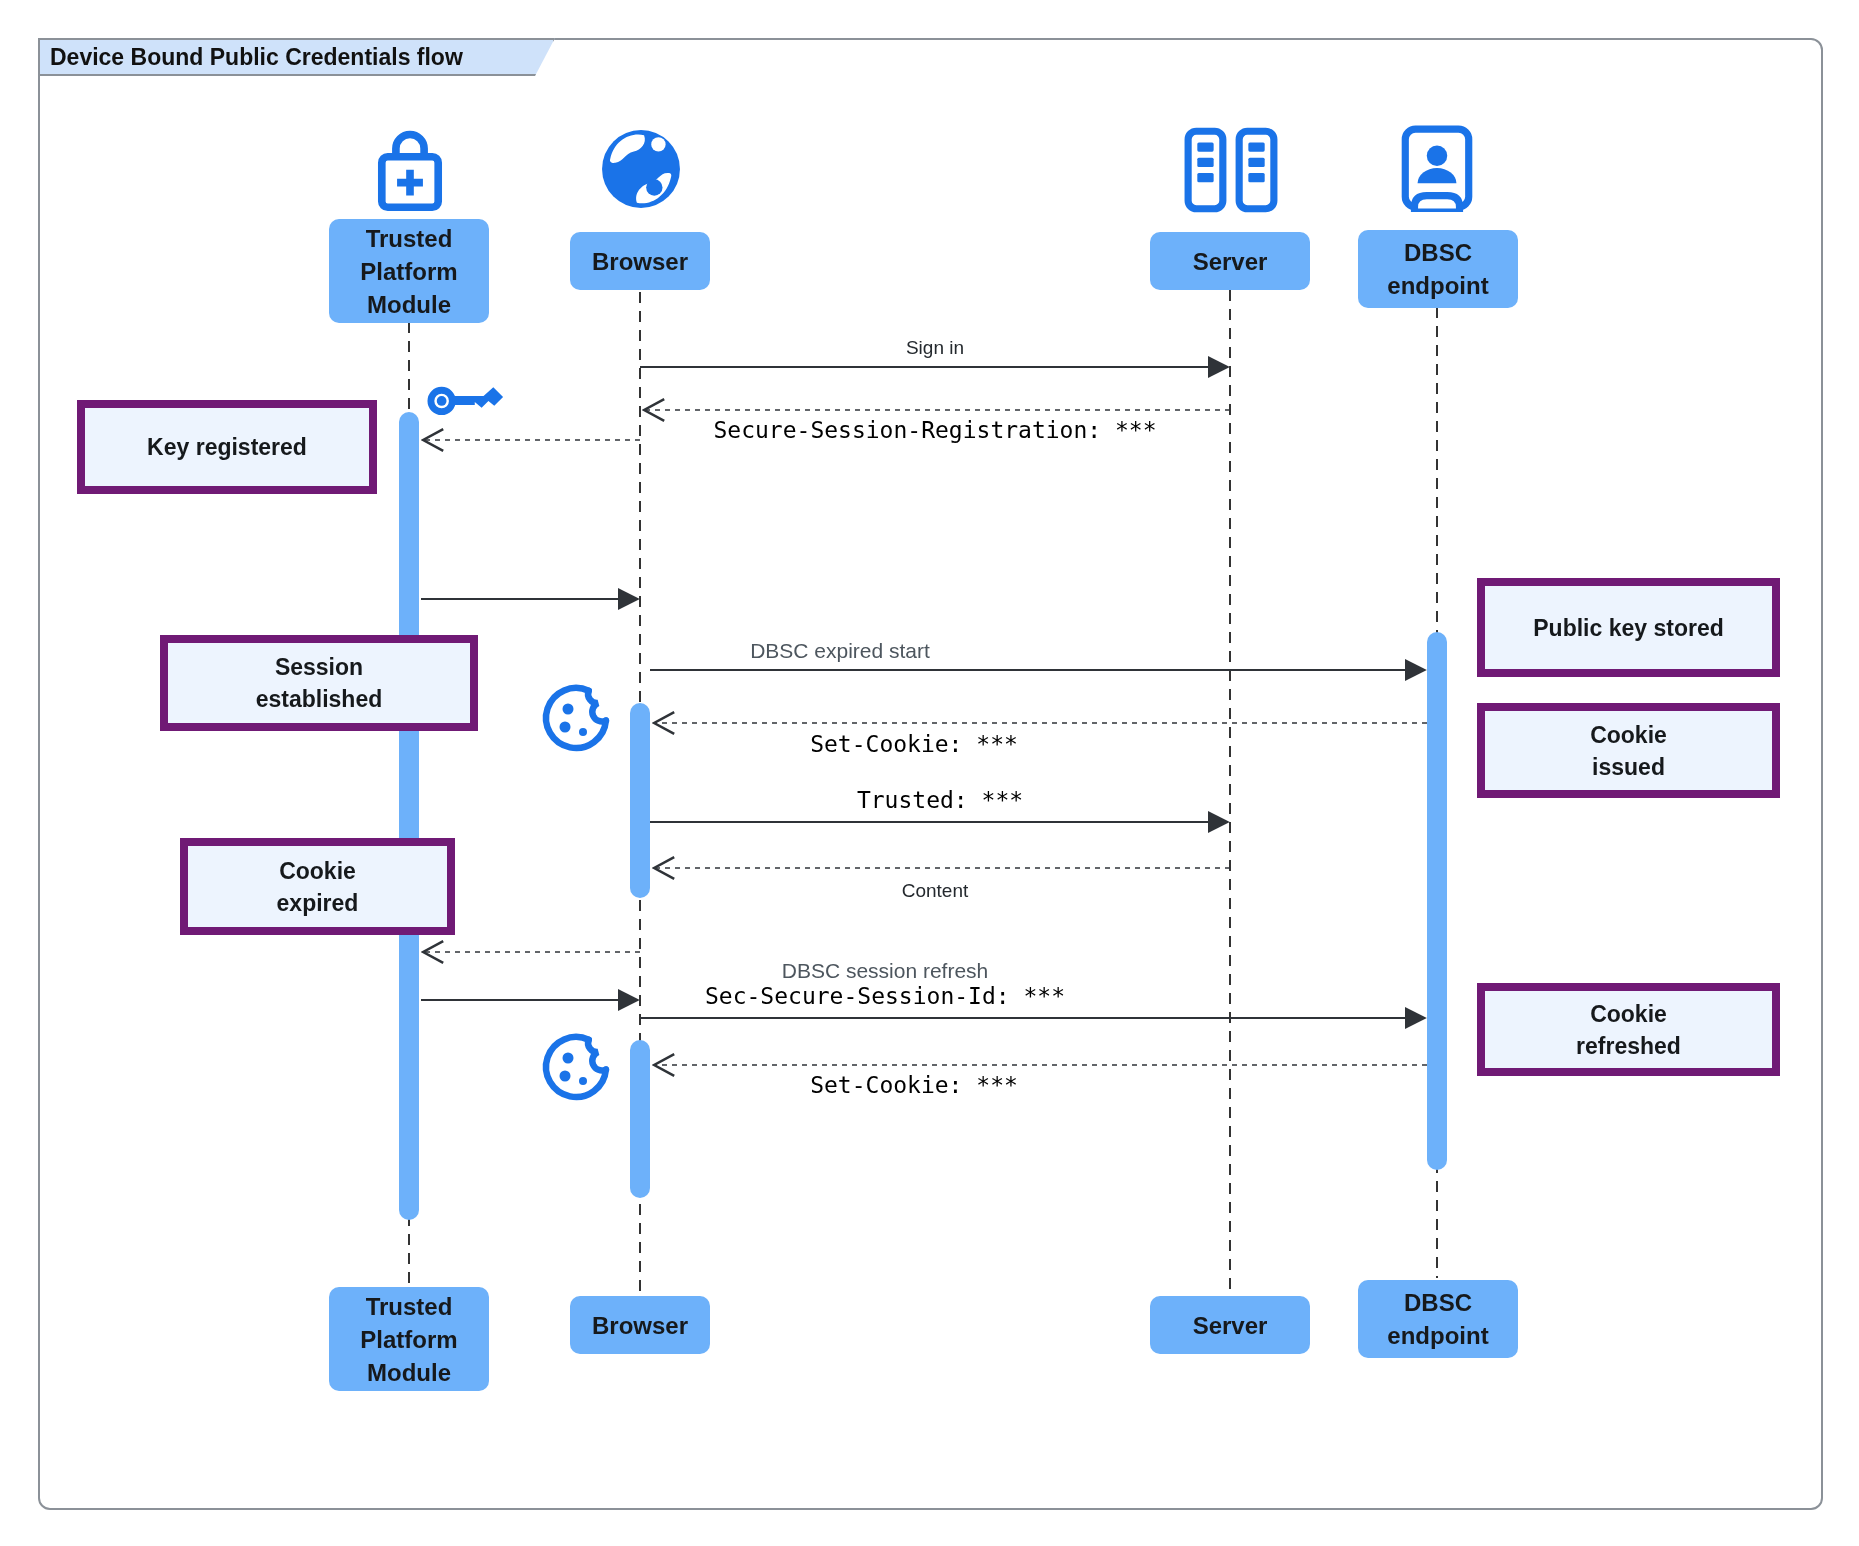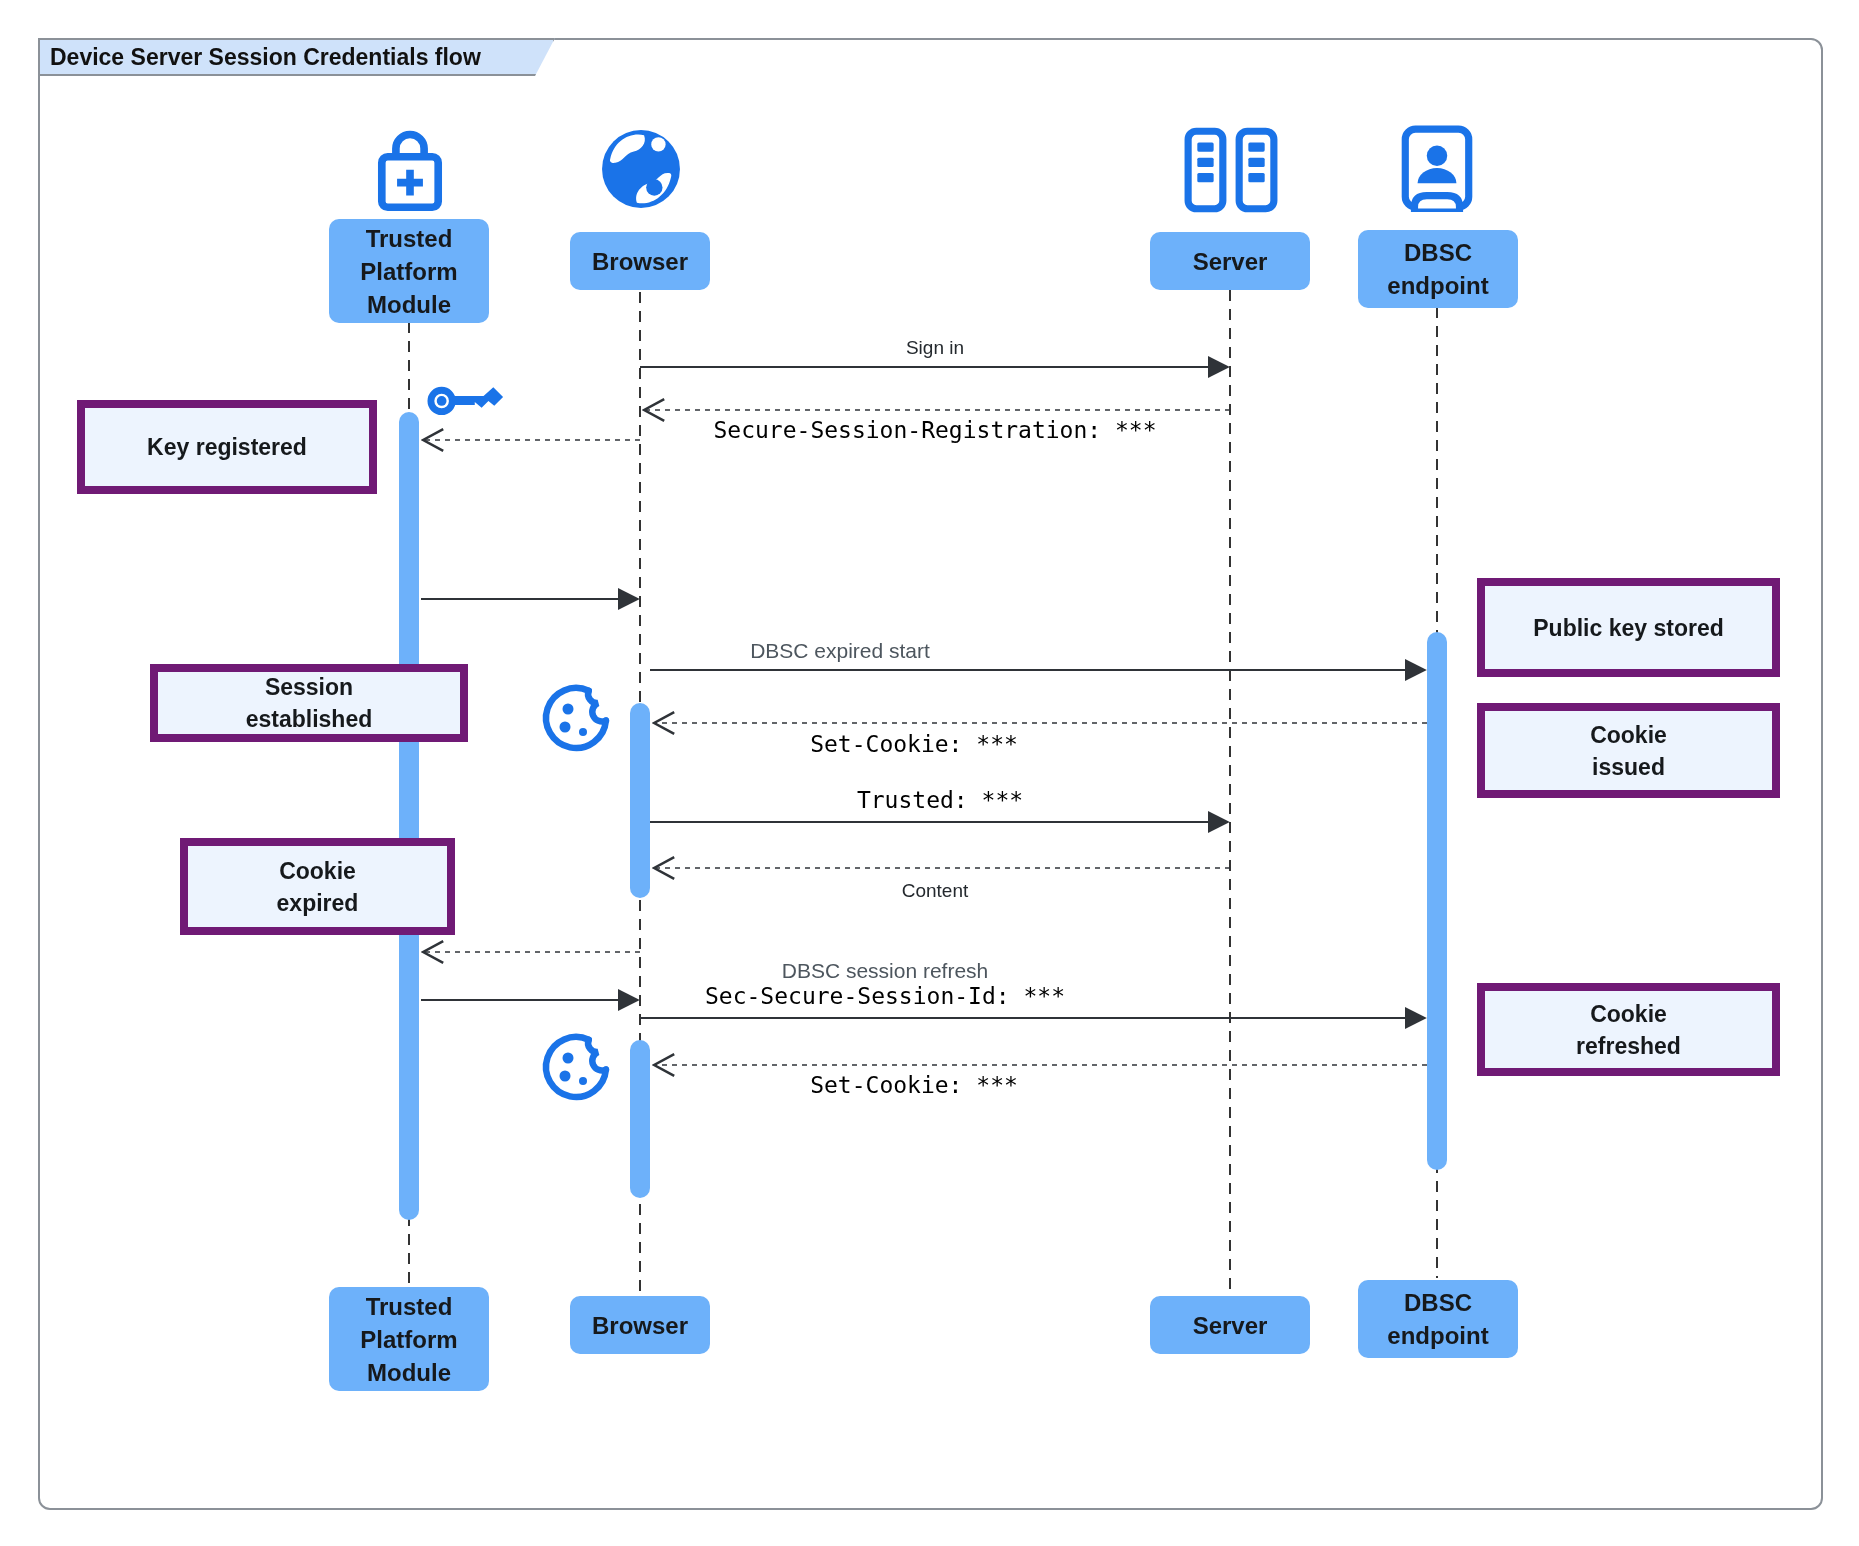--- a/index.html
+++ b/index.html
@@ -25,21 +25,21 @@
   .icon{position:absolute;}
   svg{display:block;}
   .overlay{position:absolute;left:0;top:0;}
 </style>
 </head>
 <body>
 
 <div class="stage">
 
   <div class="frame"></div>
-  <div class="title-tab">Device Server Session Credentials flow</div>
+  <div class="title-tab">Device Bound Public Credentials flow</div>
 
   <svg class="overlay" width="1859" height="1546" viewBox="0 0 1859 1546">
     <defs>
       <marker id="mS" viewBox="0 0 12 12" refX="11" refY="6" markerWidth="11" markerHeight="11" orient="auto">
         <path d="M0 0 L12 6 L0 12 Z" fill="#2f3338"></path>
       </marker>
       <marker id="mO" viewBox="0 0 14 14" refX="12" refY="7" markerWidth="15" markerHeight="15" orient="auto">
         <path d="M2 1 L13 7 L2 13" fill="none" stroke="#2f3338" stroke-width="1.4"></path>
       </marker>
     </defs>
@@ -155,21 +155,21 @@
 
   <div class="actor-label" style="left:329px;top:1287px;width:160px;height:104px;">Trusted
 Platform
 Module</div>
   <div class="actor-label" style="left:570px;top:1296px;width:140px;height:58px;">Browser</div>
   <div class="actor-label" style="left:1150px;top:1296px;width:160px;height:58px;">Server</div>
   <div class="actor-label" style="left:1358px;top:1280px;width:160px;height:78px;">DBSC
 endpoint</div>
 
   <div class="note" style="left:77px;top:400px;width:300px;height:94px;">Key registered</div>
-  <div class="note" style="left:150px;top:635px;width:318px;height:78px;margin-top:29px;">Session
+  <div class="note" style="left:160px;top:635px;width:318px;height:96px;">Session
 established</div>
   <div class="note" style="left:180px;top:838px;width:275px;height:97px;">Cookie
 expired</div>
   <div class="note" style="left:1477px;top:578px;width:303px;height:99px;">Public key stored</div>
   <div class="note" style="left:1477px;top:703px;width:303px;height:95px;">Cookie
 issued</div>
   <div class="note" style="left:1477px;top:983px;width:303px;height:93px;">Cookie
 refreshed</div>
 
   <div class="msg sans-dark" style="left:935px;top:348px;">Sign in</div>

